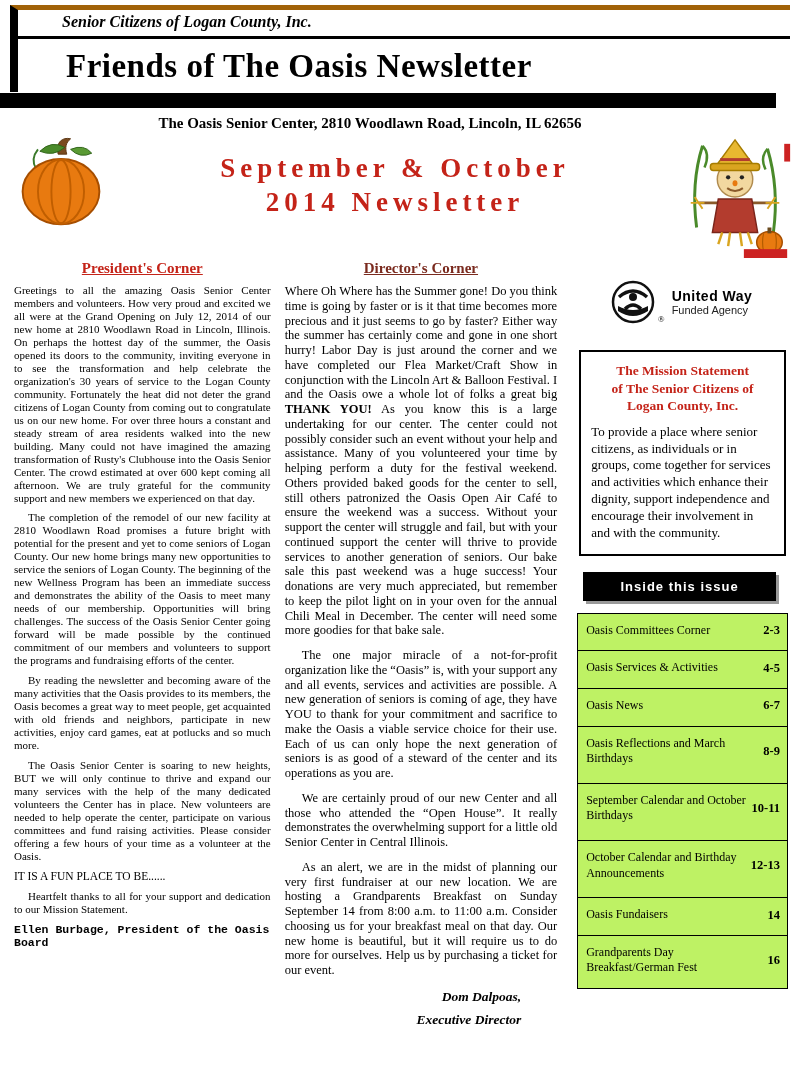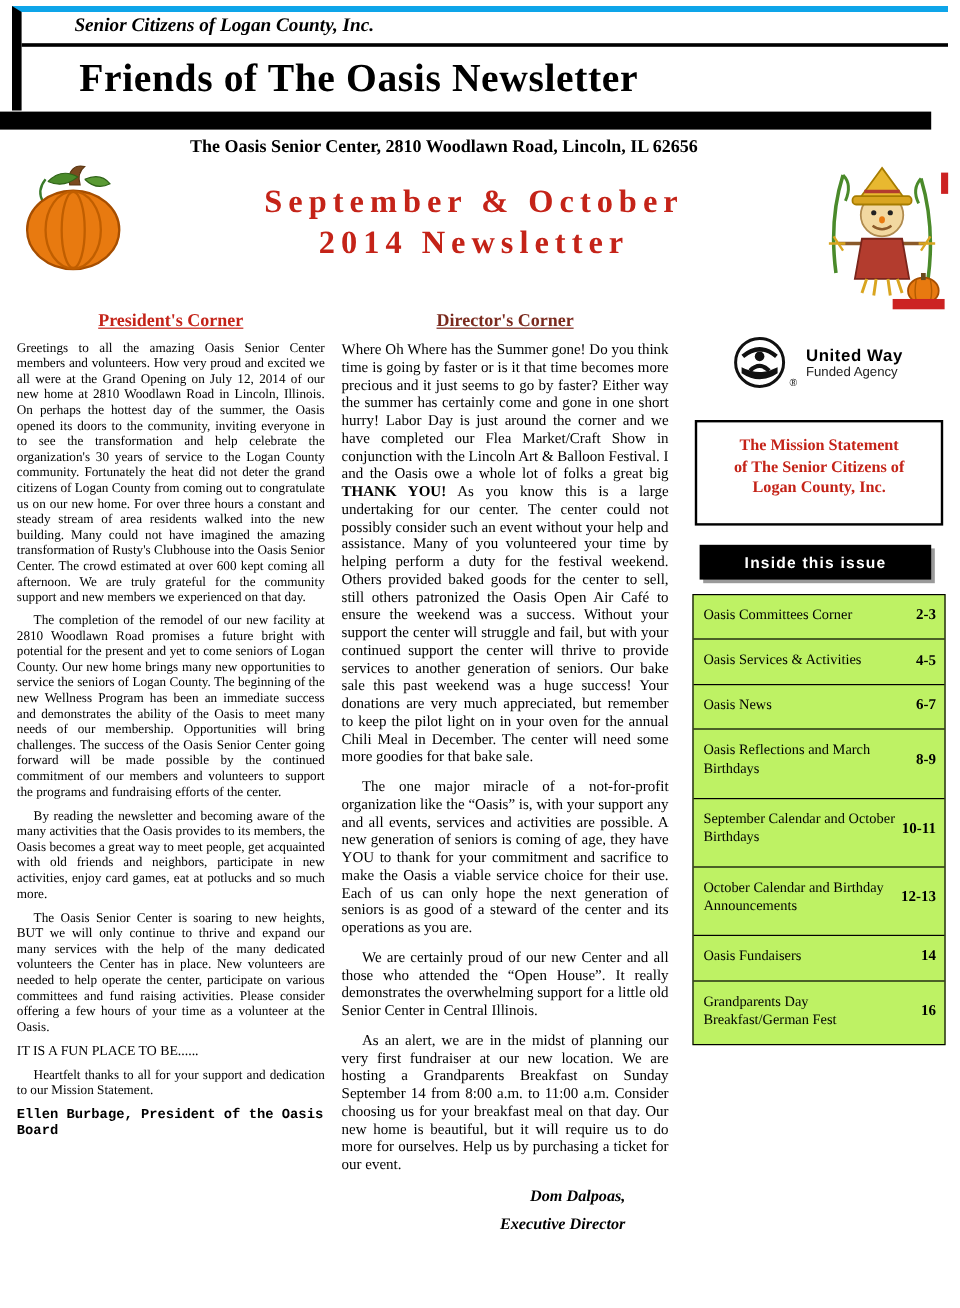--- a/index.html
+++ b/index.html
@@ -4,21 +4,21 @@
 <style>
   * { margin:0; padding:0; box-sizing:border-box; }
   html,body { background:#ffffff; }
   :root { --accent-red:#c42318; --dark-red:#7a2a1e; }
   .page {
     position:relative; width:800px; height:1090px; background:#fff; color:#000;
     font-family:"Liberation Serif","DejaVu Serif",serif; overflow:hidden; margin:0 auto;
   }
 
   
-  .mast-frame { margin:5px 10px 0 10px; border-top:5px solid #0ea5e9; border-left:8px solid #000; }
+  .mast-frame { margin:5px 10px 0 10px; border-top:5px solid #a16207; border-left:8px solid #000; }
   .org-name { font-size:16px; font-weight:bold; font-style:italic; padding:3px 0 5px 44px; }
   .mast-rule { height:3px; background:#000; }
   .newsletter-title { font-size:33px; font-weight:bold; padding:9px 0 7px 48px; letter-spacing:0.5px; }
   .thick-bar { height:15px; background:#000; margin:1px 24px 0 0; }
   .address { text-align:center; font-weight:bold; font-size:15px; padding:7px 60px 0 0; }
 
   
   .hero { display:flex; align-items:flex-start; padding:2px 8px 0 12px; height:112px;gap:12px; }
   .hero-img { flex:0 0 auto; }
   .issue-title { flex:1; text-align:center; color:var(--accent-red); font-weight:bold;
@@ -179,20 +179,21 @@
         <div class="uw-text">
           <div class="uw-1">United Way</div>
           <div class="uw-2">Funded Agency</div>
         </div>
       </div>
 
       <div class="mission-box">
         <div class="mission-title">The Mission Statement
 of  The Senior Citizens of
 Logan County, Inc.</div>
+        <p class="mission-body">To provide a place where senior citizens, as individuals or in groups, come together for services and activities which enhance their dignity, support independence and encourage their involvement in and with the community.</p>
       </div>
 
       <div class="inside-box">Inside this issue</div>
 
       <div class="toc">
 
           <div class="toc-row">
             <span class="toc-label">Oasis Committees Corner</span>
             <span class="toc-page">2-3</span>
           </div>

